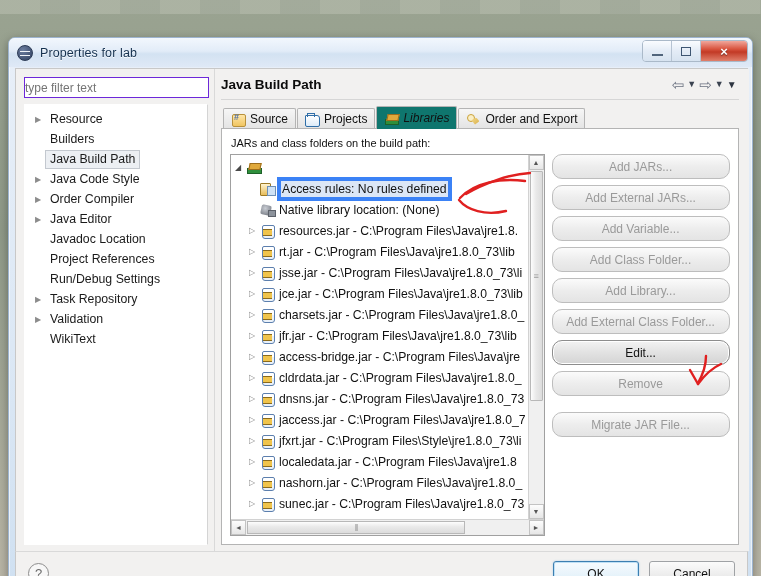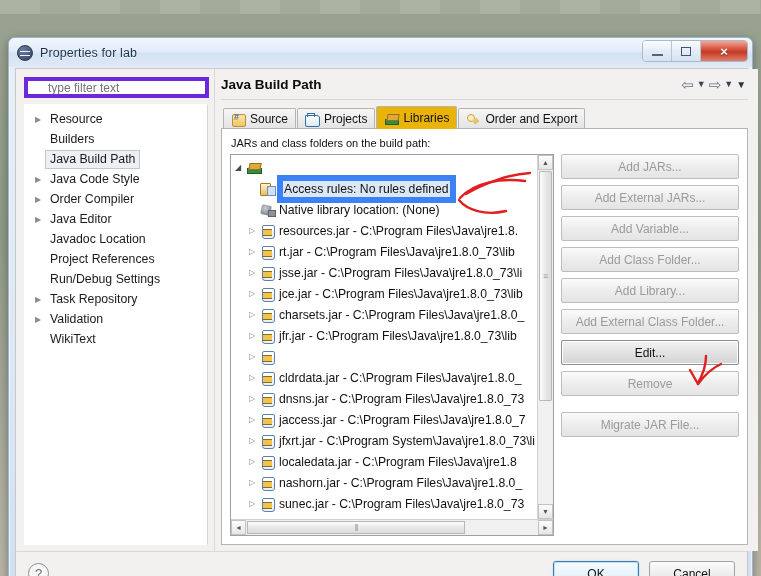--- a/index.html
+++ b/index.html
@@ -92,24 +92,24 @@
   #content-row { display:flex; height: 100%; }
 
   
   #leftpane {
     width: 198px; padding: 8px 6px 6px 8px;
     display:flex; flex-direction:column;
     background:#f2f1f0;
   }
   #filter-input {
     height: 21px; width: 185px;
-    border: 4px solid #6d28d9;
+    border: 1px solid #6d28d9;
     background: #fff;
     font-size: 12px; color: #6a6a6a;
-    padding: 0 20px; line-height: 19px;
+    padding: 0 0; line-height: 19px;
     font-family:"Liberation Sans", sans-serif;
   }
   #nav-tree {
     margin-top: 6px;
     flex: 1;
     background: #ffffff;
     border: 1px solid #ffffff;
     border-right: 1px solid #d4d4d4;
     padding: 4px 0 0 0;
     overflow: hidden;
@@ -153,25 +153,26 @@
     height: 21px; padding: 0 7px;
     font-size: 12px; color:#111;
     border: 1px solid #b4b4b4;
     border-bottom: none;
     background: linear-gradient(180deg,#f6f6f6,#e3e3e3);
     border-radius: 2px 2px 0 0;
     margin-right: 1px;
     white-space: nowrap;
   }
   .tab.active {
-    background: #eab308;
+    background: #0f766e;
     height: 23px;
     border-color:#b4b4b4;
     position: relative; z-index: 3;
     font-weight: normal;
+    font-style: italic;
   }
   .tab .ti { width:15px; height:13px; position:relative; flex:0 0 15px; }
 
   
   .icon-source:before {
     content:""; position:absolute; left:1px; top:1px; width:12px; height:11px;
     background: linear-gradient(180deg,#ffe6a8,#f0c561);
     border:1px solid #b8913c; border-radius:2px;
   }
   .icon-source:after {
@@ -228,21 +229,21 @@
   #jar-scrollarea { flex:1; display:flex; min-height:0; }
   #jar-tree {
     flex:1; min-width:0; overflow:hidden;
     padding-top: 2px;
   }
   .jrow { height: 21px; display:flex; align-items:center; white-space:nowrap; font-size:12.2px; color:#111; }
   .jrow .tw { width:14px; flex:0 0 14px; text-align:center; font-size:8px; color:#8a8a8a; }
   .jrow .tw.open { color:#4a4a4a; }
   .jrow .ji { width:18px; flex:0 0 18px; position:relative; height:16px; }
   .jrow .jt { padding: 0 2px; line-height:16px; overflow:hidden; }
-  .jrow.selected .jt { background:#dce7f6; border:6px solid #3b82f6; padding:0 1px; }
+  .jrow.selected .jt { background:#dce7f6; border:4px solid #3b82f6; padding:0 1px; }
   .jrow.indent1 { padding-left: 14px; }
 
   
   .ico-jrelib:before { content:""; position:absolute; left:2px; top:8px; width:13px; height:4px; background:#2f8f3c; border:1px solid #1d6128; }
   .ico-jrelib:after  { content:""; position:absolute; left:4px; top:3px; width:10px; height:5px; background:#e0a93c; border:1px solid #9d6d1c; transform:skewX(-12deg); }
   .ico-access:before { content:""; position:absolute; left:1px; top:2px; width:9px; height:11px; background:linear-gradient(180deg,#fff3cf,#e7bd5c); border:1px solid #9d7a25; border-radius:1px; }
   .ico-access:after  { content:""; position:absolute; left:8px; top:5px; width:7px; height:8px; background:#cfe2f5; border:1px solid #6d8fb6; }
   .ico-native:before { content:""; position:absolute; left:2px; top:3px; width:10px; height:10px; background:radial-gradient(circle at 40% 35%,#c9cdd4,#6d727b); border-radius:2px; transform:rotate(12deg); }
   .ico-native:after  { content:""; position:absolute; left:9px; top:8px; width:6px; height:5px; background:#8d939c; border:1px solid #5c616a; }
   .ico-jar {
@@ -303,21 +304,21 @@
   #hspacer { flex:1; }
 
   
   #sidebtns { width: 178px; flex:0 0 178px; display:flex; flex-direction:column; }
   .sbtn {
     height: 25px; margin-bottom: 6px;
     border: 1px solid #bdbdbd;
     background: linear-gradient(180deg,#fbfbfb,#ededed 50%,#e4e4e4);
     font-size: 12px; color: #9a9a9a;
     display:flex; align-items:center; justify-content:center;
-    border-radius: 2px;
+    border-radius: 10px;
     white-space:nowrap;
   }
   .sbtn.enabled {
     color:#121212;
     background: linear-gradient(180deg,#f3f3f3,#e2e2e2 50%,#d4d4d4);
     border:1px solid #8d8d8d;
     box-shadow: 0 0 0 1px #ffffff inset;
   }
   .sbtn.gap-top { margin-top: 10px; }
 
@@ -523,40 +524,41 @@
                       <span class="jt">charsets.jar - C:\Program Files\Java\jre1.8.0_</span>
                     </div>
                     <div class="jrow indent1">
                       <span class="tw">▷</span>
                       <span class="ji ico-jar"></span>
                       <span class="jt">jfr.jar - C:\Program Files\Java\jre1.8.0_73\lib</span>
                     </div>
                     <div class="jrow indent1">
                       <span class="tw">▷</span>
                       <span class="ji ico-jar"></span>
+                      <span class="jt">access-bridge.jar - C:\Program Files\Java\jre</span>
                     </div>
                     <div class="jrow indent1">
                       <span class="tw">▷</span>
                       <span class="ji ico-jar"></span>
                       <span class="jt">cldrdata.jar - C:\Program Files\Java\jre1.8.0_</span>
                     </div>
                     <div class="jrow indent1">
                       <span class="tw">▷</span>
                       <span class="ji ico-jar"></span>
                       <span class="jt">dnsns.jar - C:\Program Files\Java\jre1.8.0_73</span>
                     </div>
                     <div class="jrow indent1">
                       <span class="tw">▷</span>
                       <span class="ji ico-jar"></span>
                       <span class="jt">jaccess.jar - C:\Program Files\Java\jre1.8.0_7</span>
                     </div>
                     <div class="jrow indent1">
                       <span class="tw">▷</span>
                       <span class="ji ico-jar"></span>
-                      <span class="jt">jfxrt.jar - C:\Program System\Java\jre1.8.0_73\li</span>
+                      <span class="jt">jfxrt.jar - C:\Program Files\Style\jre1.8.0_73\li</span>
                     </div>
                     <div class="jrow indent1">
                       <span class="tw">▷</span>
                       <span class="ji ico-jar"></span>
                       <span class="jt">localedata.jar - C:\Program Files\Java\jre1.8</span>
                     </div>
                     <div class="jrow indent1">
                       <span class="tw">▷</span>
                       <span class="ji ico-jar"></span>
                       <span class="jt">nashorn.jar - C:\Program Files\Java\jre1.8.0_</span>

